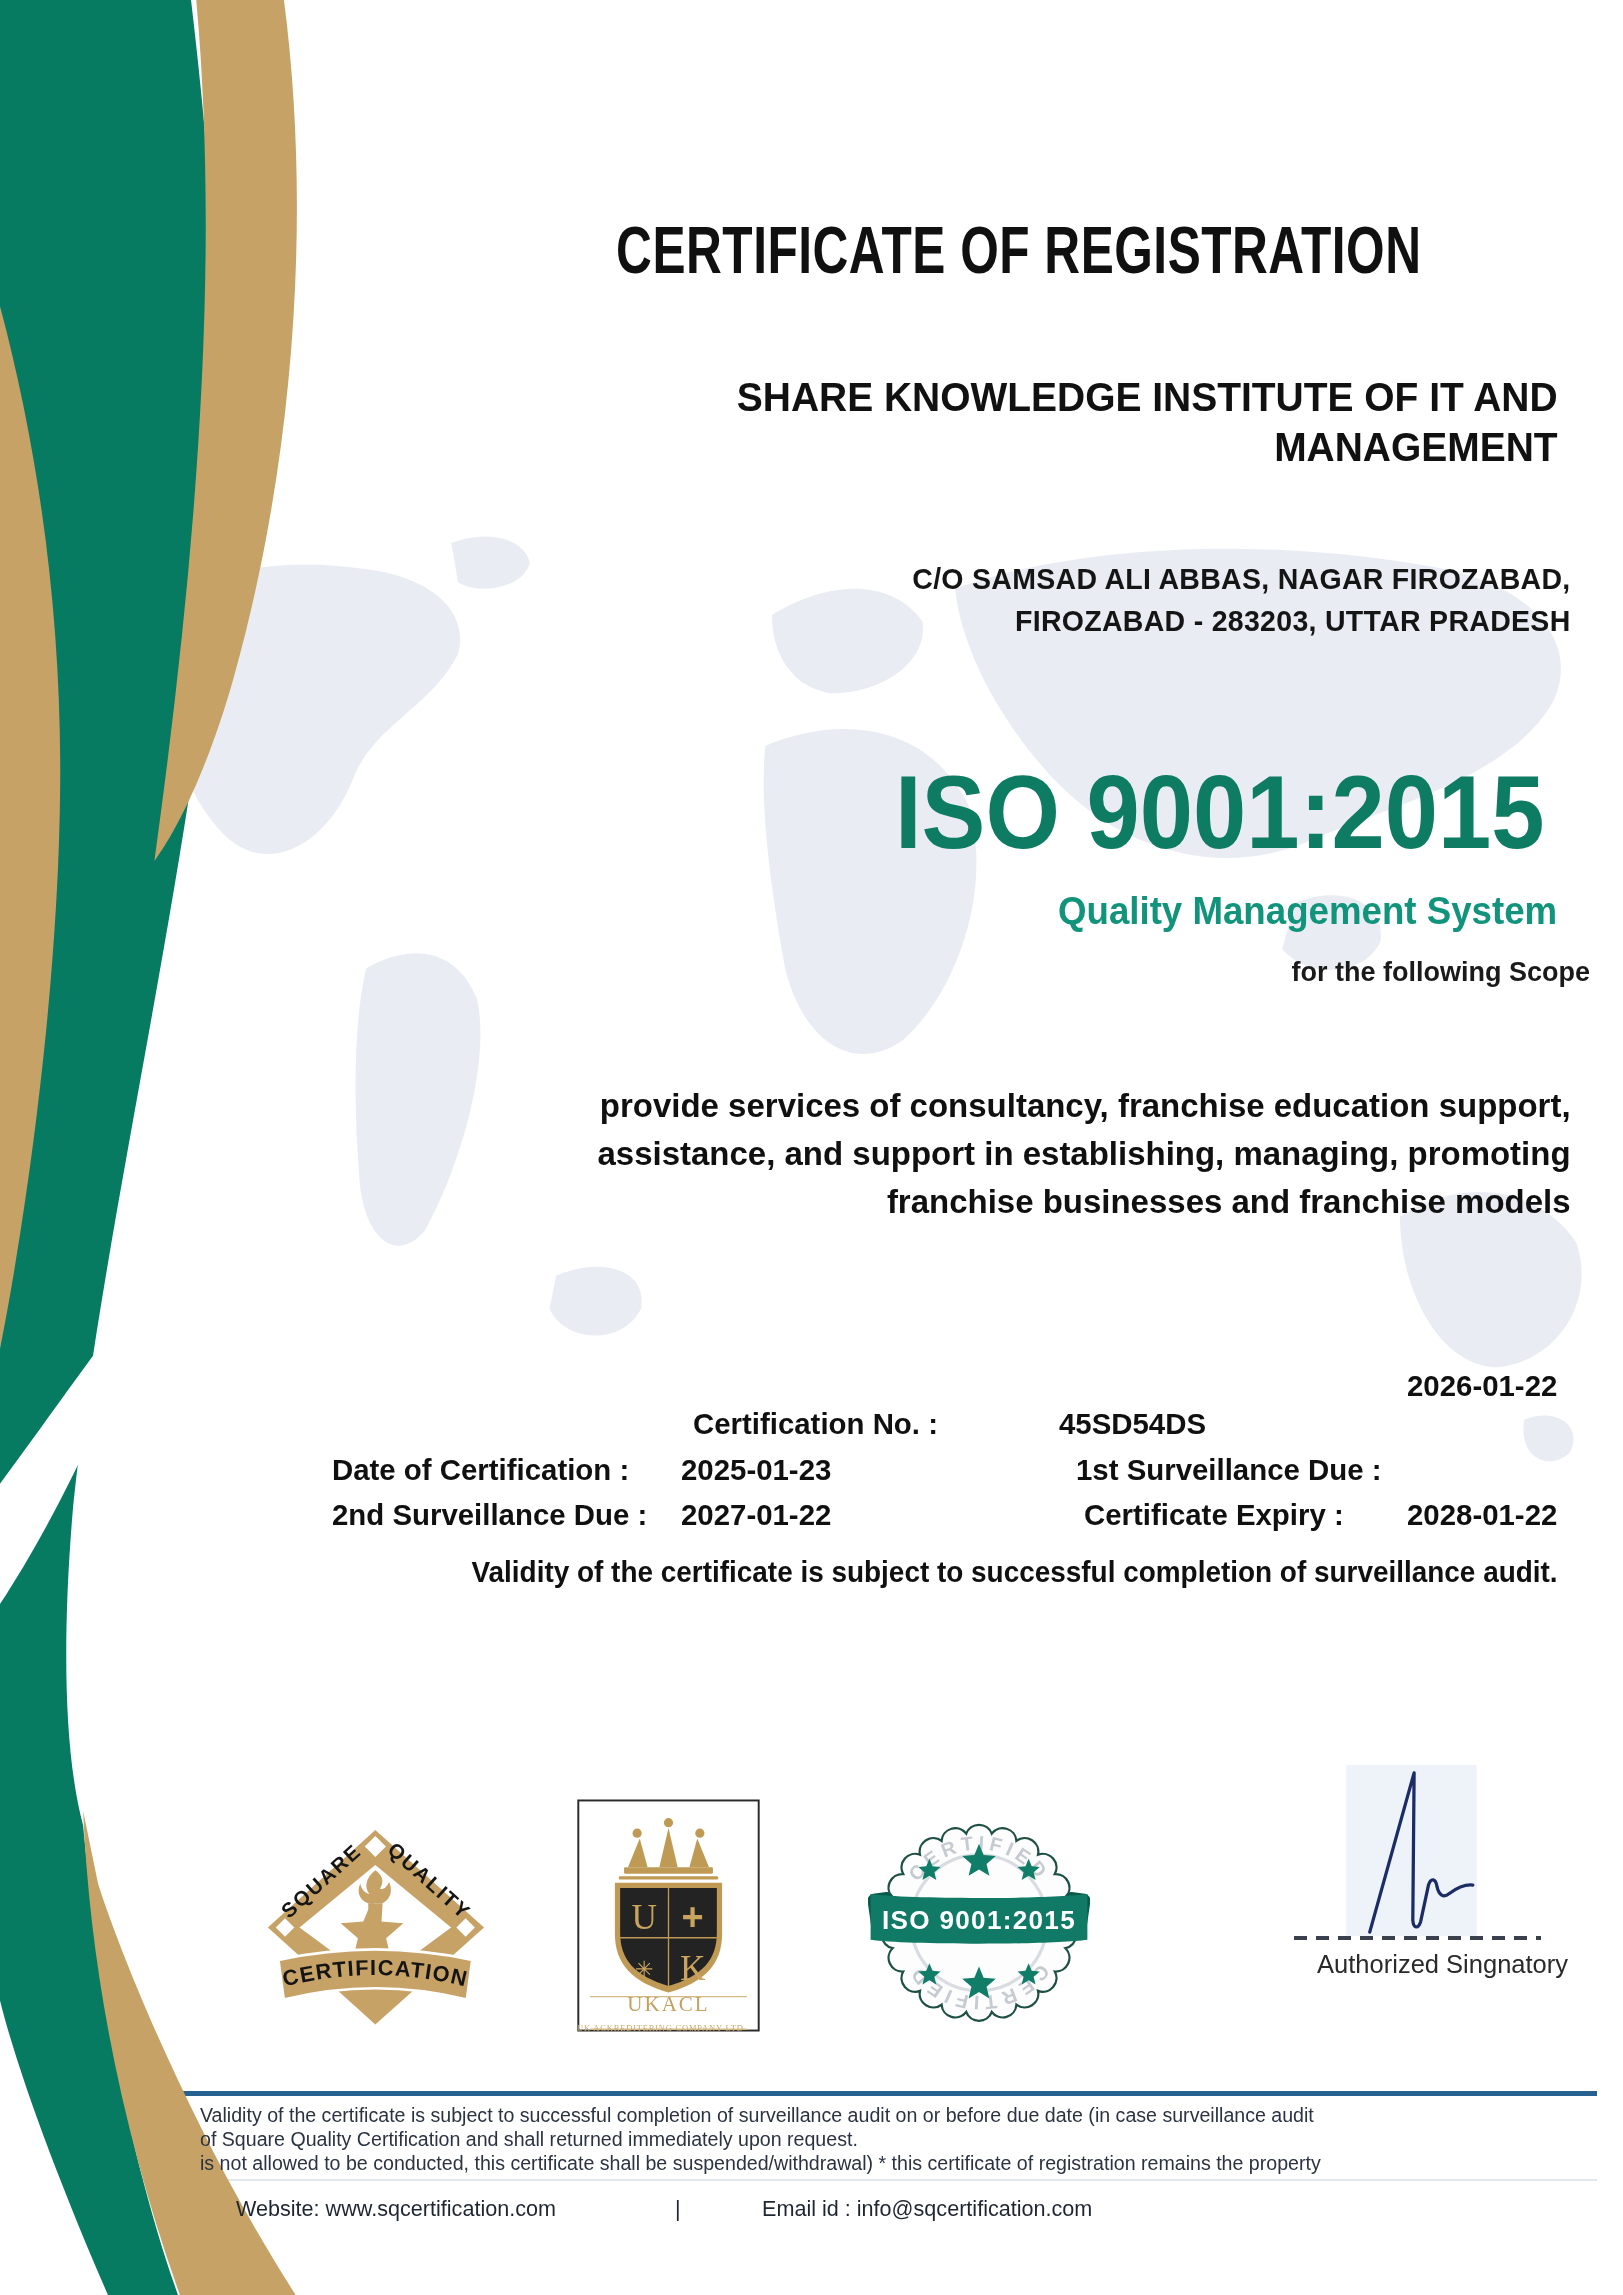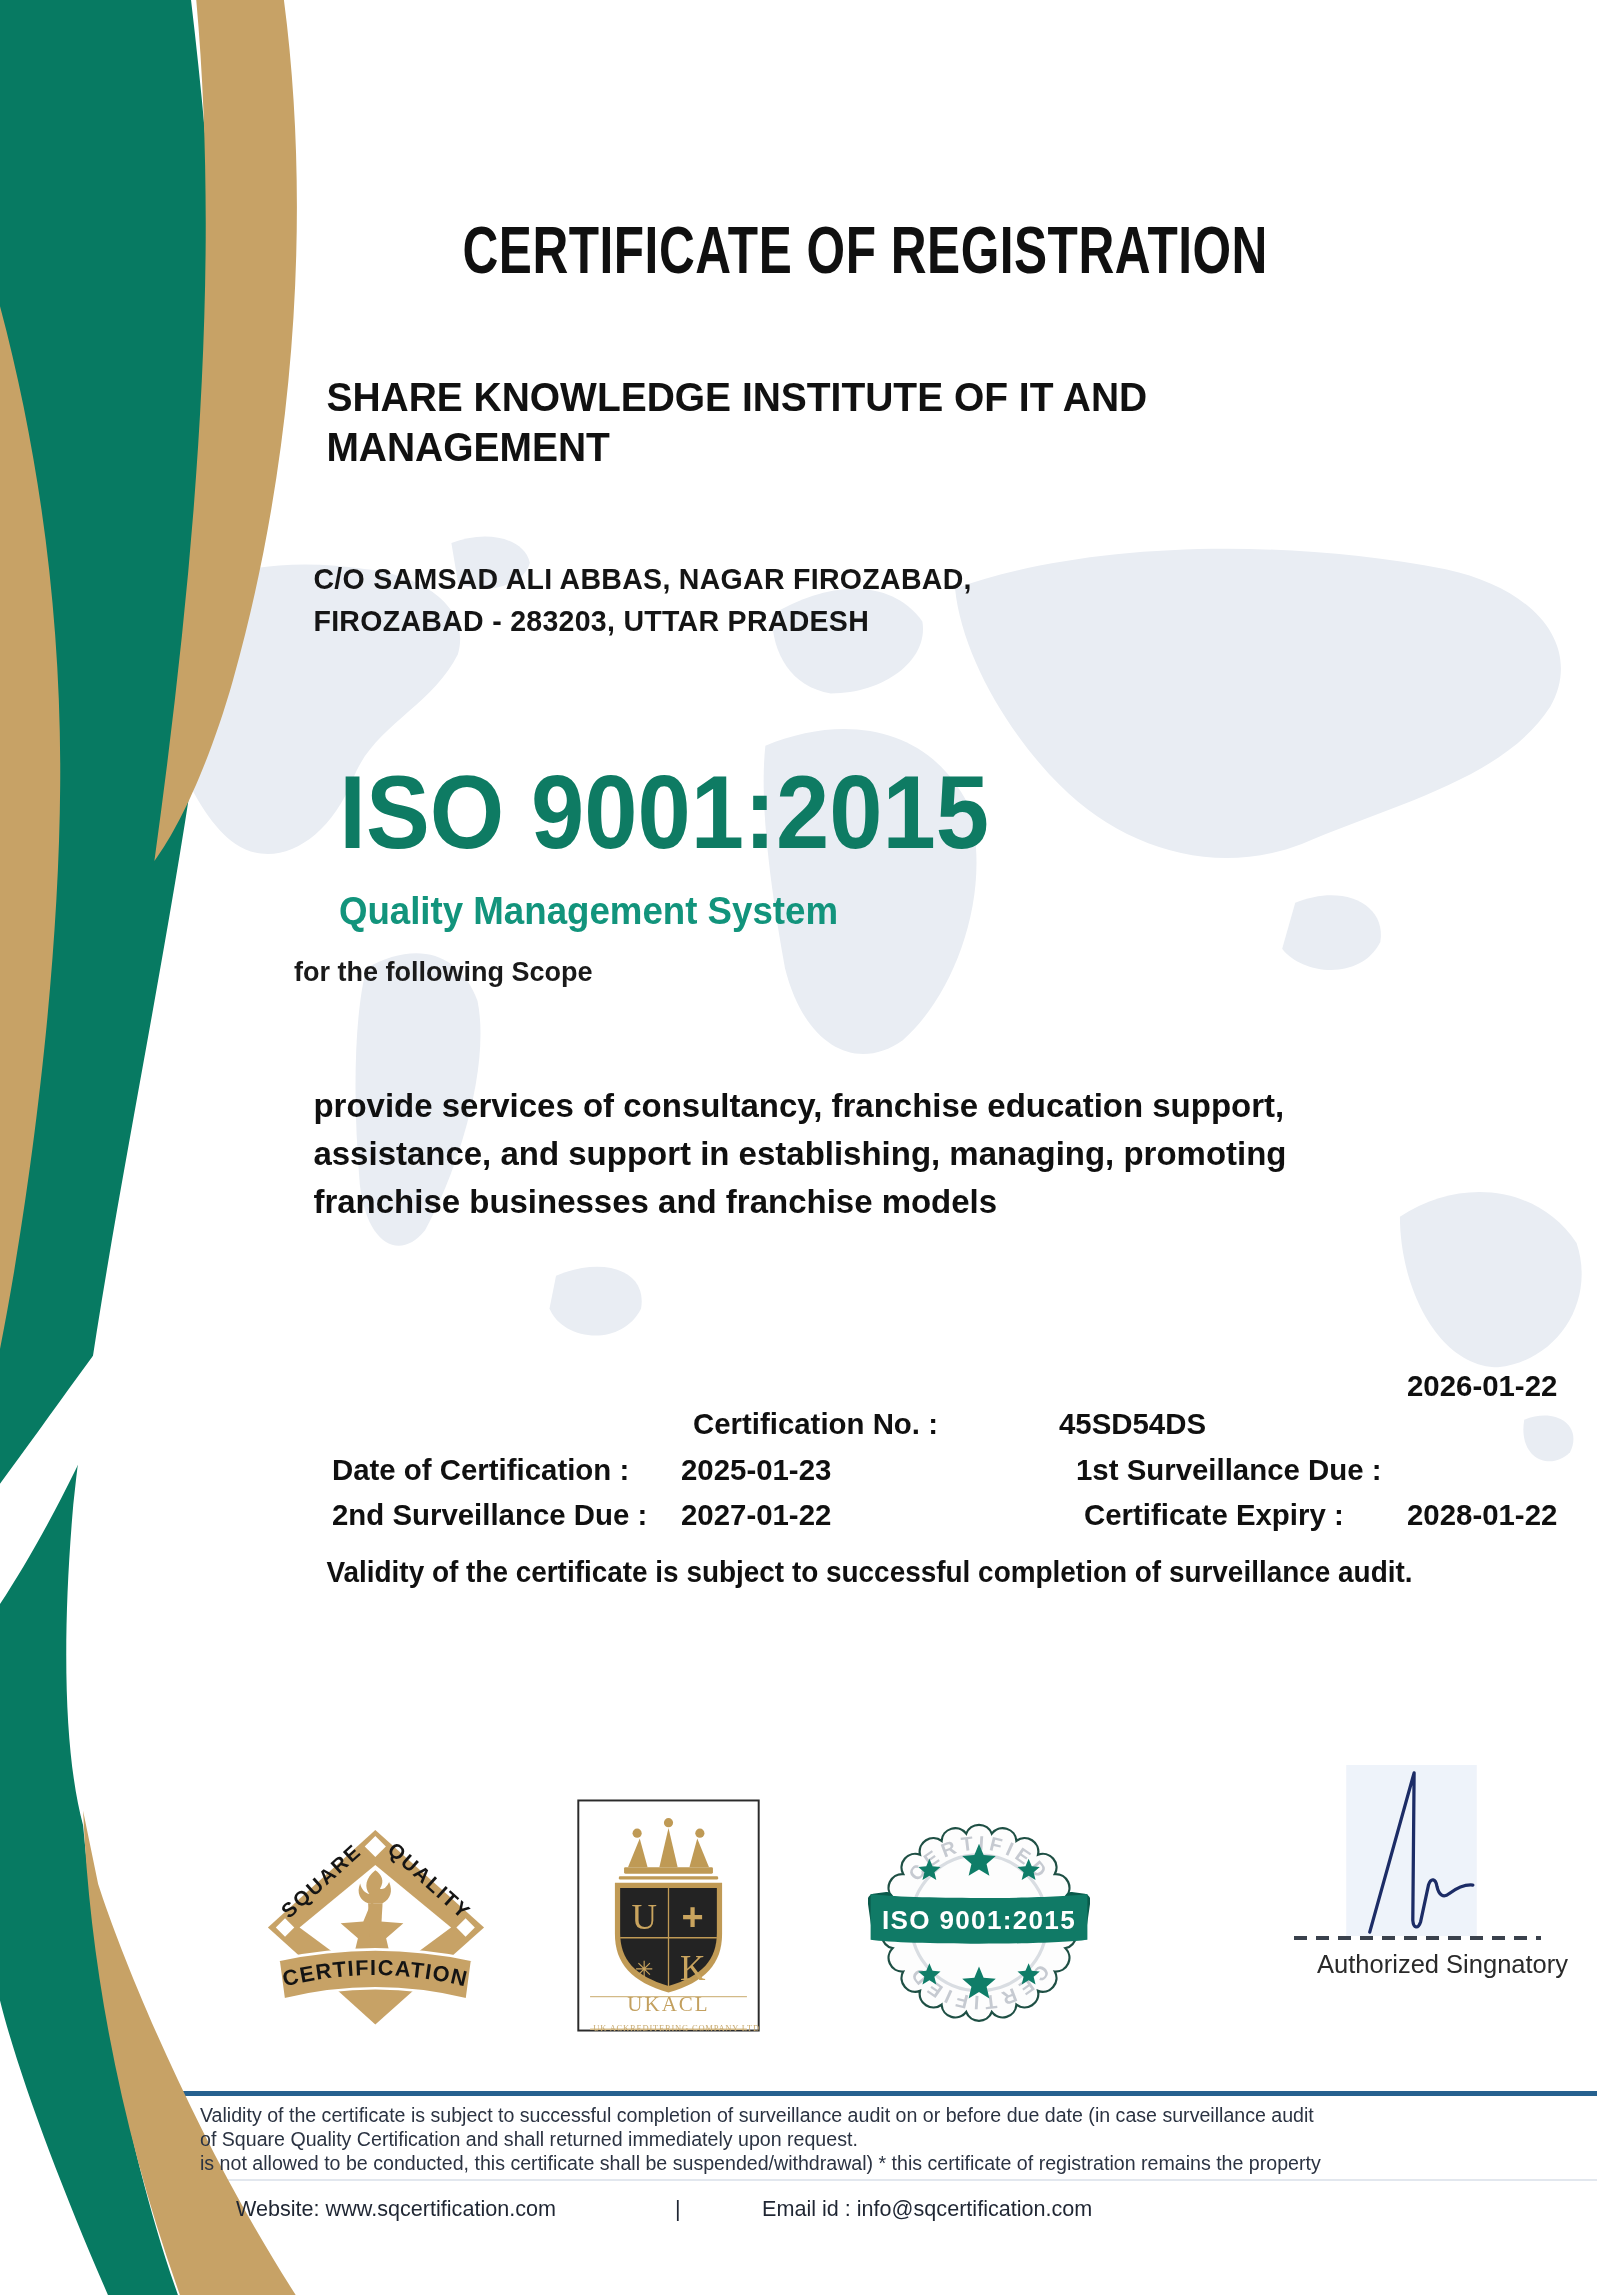--- a/index.html
+++ b/index.html
@@ -2,21 +2,21 @@
 <html style="font-size:10.5px"><head>
 <meta charset="utf-8">
 <style>
   html,body{margin:0;padding:0;}
   body{
     width:1623px;height:2295px;position:relative;background:#ffffff;
     font-family:"Liberation Sans","DejaVu Sans",sans-serif;overflow:hidden;
   }
   .abs{position:absolute;}
   .layer0{z-index:0;} .layer1{z-index:1;} .layer2{z-index:2;}
-  .ctr{text-align:left;}
+  .ctr{text-align:right;}
   .cond{display:block;transform-origin:50% 50%;}
   
   .title{left:294px;top:211px;width:1296px;font-size:67px;font-weight:700;color:#101010;letter-spacing:0.7px;}
   .title .cond{transform:scaleX(.74);}
   .org{left:294px;top:372px;width:1296px;font-size:41px;font-weight:700;color:#111;line-height:50px;}
   .org .cond{transform:scaleX(.95);}
   .addr{left:294px;top:558px;width:1296px;font-size:29.4px;font-weight:700;color:#151515;line-height:42px;letter-spacing:0.3px;}
   .addr .cond{transform:scaleX(.97);}
   .iso{left:294px;top:754px;width:1296px;font-size:103px;font-weight:800;color:#0e7b63;letter-spacing:0;}
   .iso .cond{transform:scaleX(.93);}
@@ -34,21 +34,21 @@
   .pale-rule{left:92px;top:2179px;width:1505px;height:2px;background:#e2e7ee;}
   .foot-note{left:200px;top:2103px;width:1309px;font-size:19.6px;font-weight:500;color:#2b3342;line-height:24px;}
   .site-row{font-size:21.6px;font-weight:500;color:#1f2633;white-space:nowrap;}
   
   .sig-dash{left:1294px;top:1936px;width:247px;height:3.9px;
     background:repeating-linear-gradient(90deg,#3a414c 0 13px,transparent 13px 22px);}
   .sig-label{left:1268px;top:1950px;width:300px;font-size:25.5px;font-weight:400;color:#2a2a2a;text-align:right;}
   
   .ukacl-name{left:577px;top:1992px;width:183px;text-align:center;font-family:"Liberation Serif","DejaVu Serif",serif;
     font-size:21px;color:#c3a05f;letter-spacing:2px;}
-  .ukacl-sub{left:577px;top:2023px;width:183px;text-align:right;font-family:"Liberation Serif","DejaVu Serif",serif;
+  .ukacl-sub{left:577px;top:2023px;width:183px;text-align:left;font-family:"Liberation Serif","DejaVu Serif",serif;
     font-size:8.5px;color:#c9ab70;letter-spacing:0.8px;}
   svg text{font-family:"Liberation Sans","DejaVu Sans",sans-serif;}
   svg .serif{font-family:"Liberation Serif","DejaVu Serif",serif;}
 </style>
 </head>
 <body>
 
 <div class="abs layer0 blue-rule"></div>
 <div class="abs layer0 pale-rule"></div>
 

